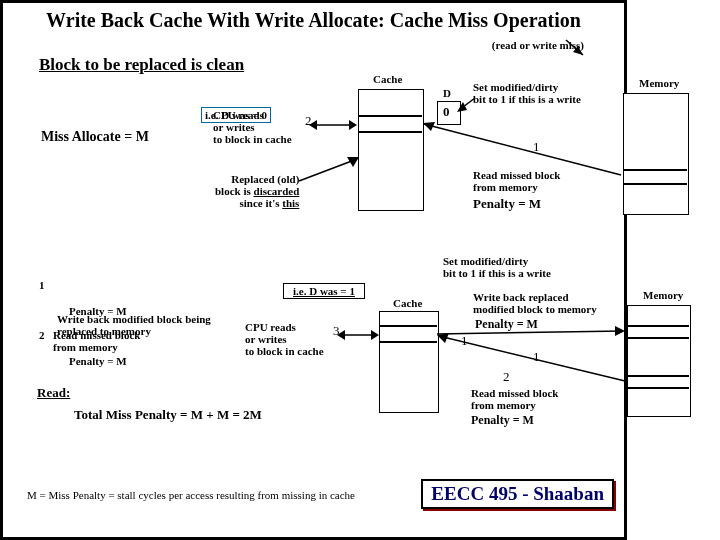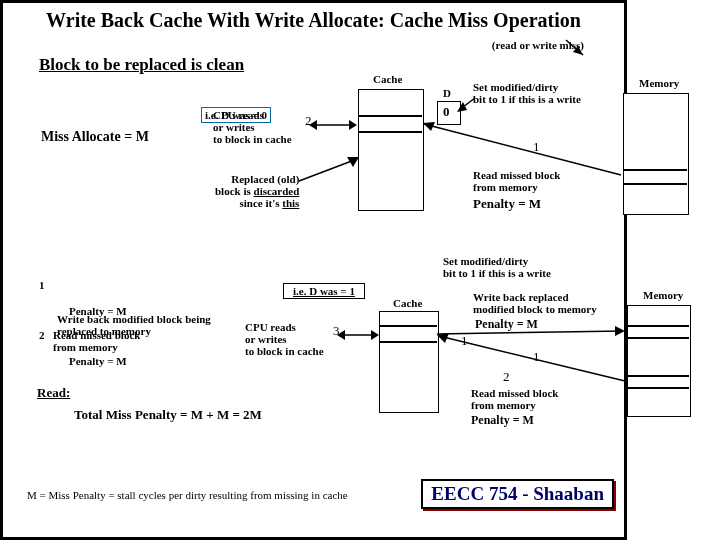--- a/index.html
+++ b/index.html
@@ -137,15 +137,15 @@
     <svg class="arrow" style="left:434px; top:70px;" width="198" height="18">
       <line x1="0" y1="9" x2="186" y2="6" stroke="#000" stroke-width="1.5"></line>
       <polygon points="188,6 178,1 178,11" fill="#000"></polygon>
     </svg>
     <svg class="arrow" style="left:434px; top:78px;" width="198" height="60">
       <line x1="2" y1="3" x2="188" y2="48" stroke="#000" stroke-width="1.5"></line>
       <polygon points="0,2 12,0 8,10" fill="#000"></polygon>
     </svg>
   </div>
 
-  <div class="footer1">M  =  Miss Penalty = stall cycles per dirty resulting from missing in cache</div>
-  <div class="logo">EECC 754 - Shaaban</div>
+  <div class="footer1">M  =  Miss Penalty = stall cycles per access resulting from missing in cache</div>
+  <div class="logo">EECC 495 - Shaaban</div>
 </div>
 
 </body></html>

